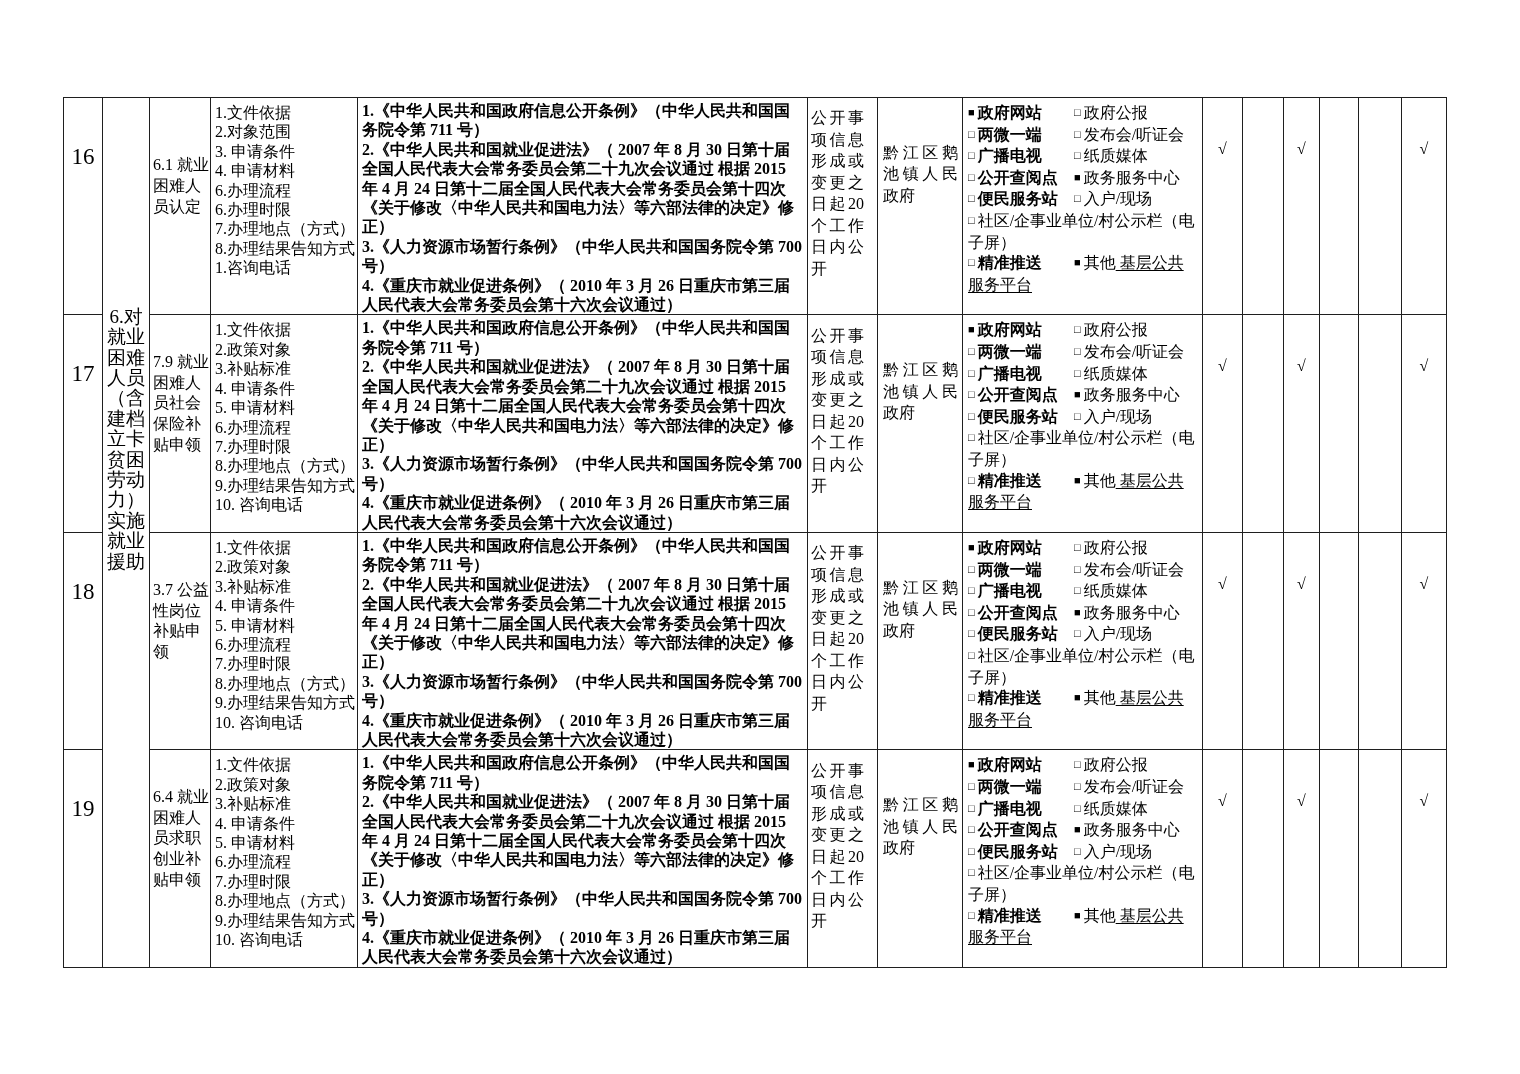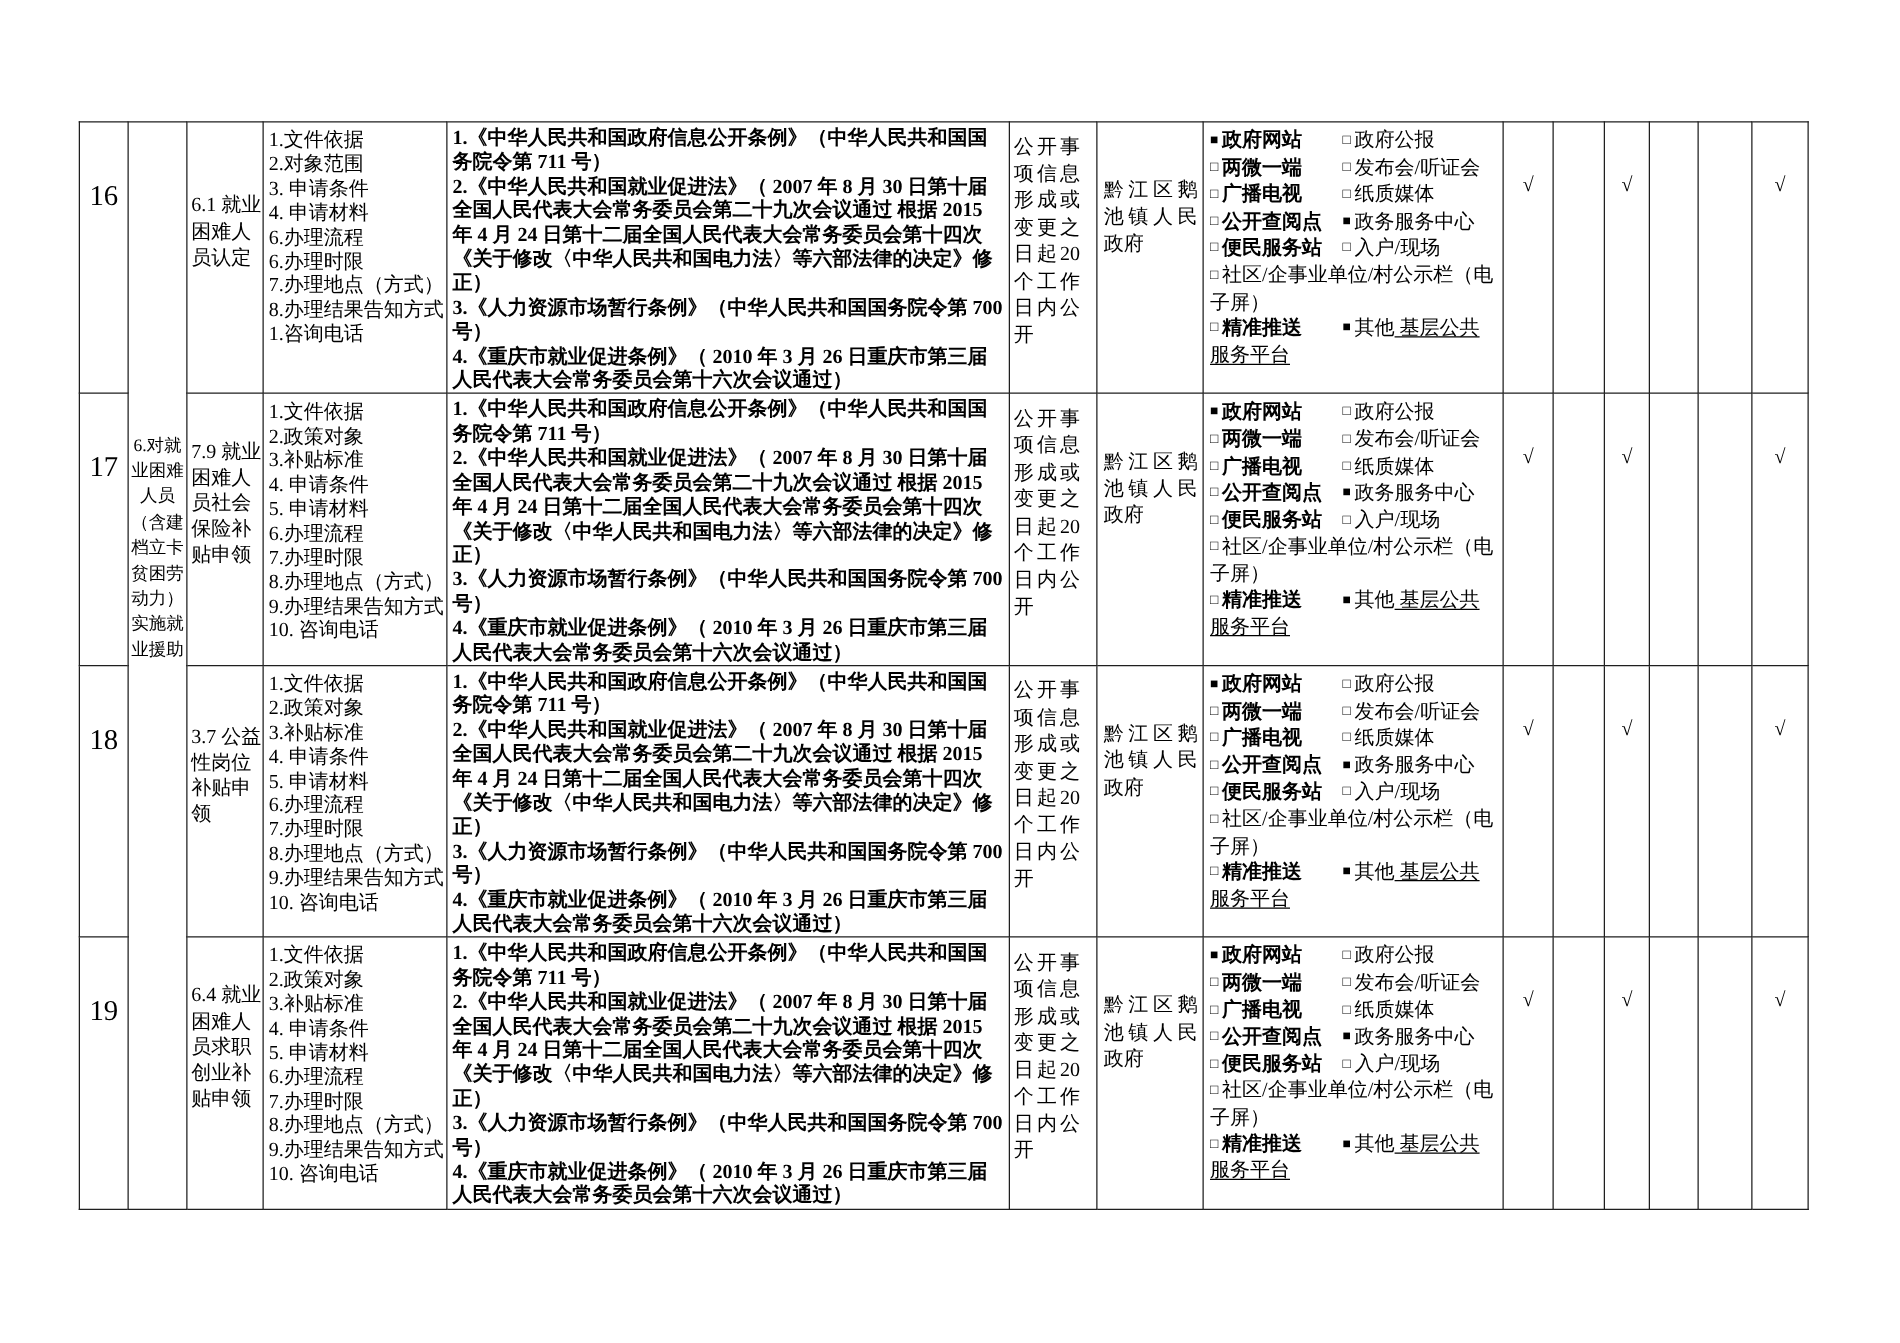--- a/index.html
+++ b/index.html
@@ -5,21 +5,21 @@
   html,body{margin:0;padding:0;background:#fff;}
   body{width:1520px;height:1074px;position:relative;color:#000;
        font-family:"Liberation Serif","DejaVu Serif",serif;}
   table{position:absolute;left:63px;top:97px;border-collapse:collapse;
         table-layout:fixed;width:1383px;}
   td{border:1px solid #1f1f1f;vertical-align:top;overflow:hidden;
      font-size:16px;box-sizing:border-box;}
   
   td.no{text-align:center;padding-top:46px;font-size:23px;}
   
-  td.cat{vertical-align:middle;text-align:center;font-size:14px;
+  td.cat{vertical-align:middle;text-align:center;font-size:19px;
          line-height:20.4px;padding:0 1px 186px 1px;word-break:break-all;}
   
   td.item{vertical-align:middle;padding:0 1px 40px 3px;line-height:20.6px;
           word-break:break-all;}
   
   td.list{padding:5px 1px 0 4px;line-height:19.4px;margin-left:39px;}
   
   td.basis{padding:3px 2px 0 4px;line-height:19.4px;font-weight:bold;}
   
   td.time{vertical-align:middle;padding:0 13px 26px 3px;line-height:21.5px;

